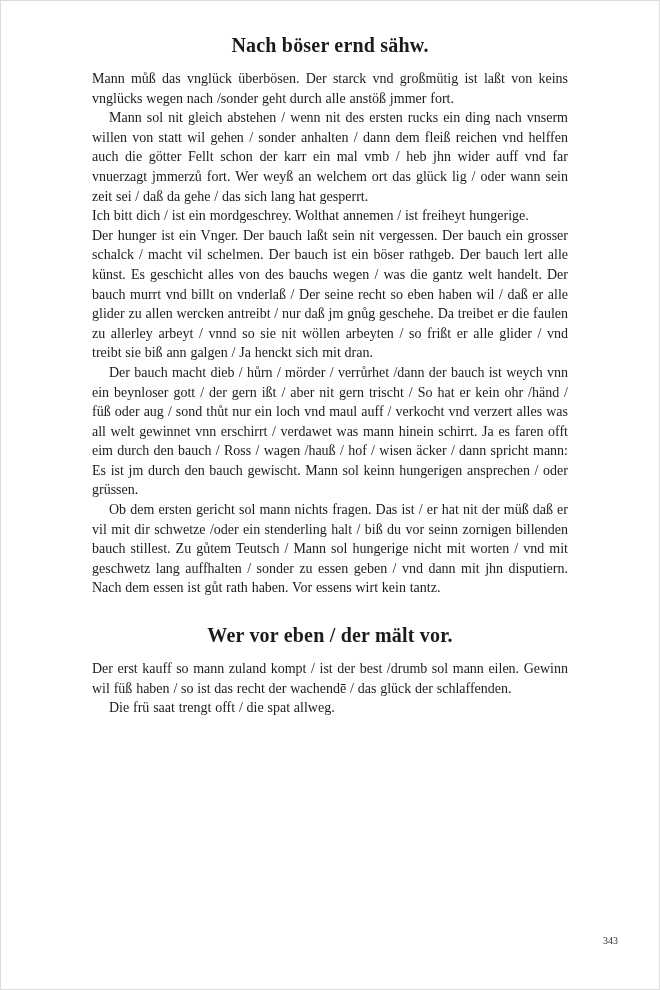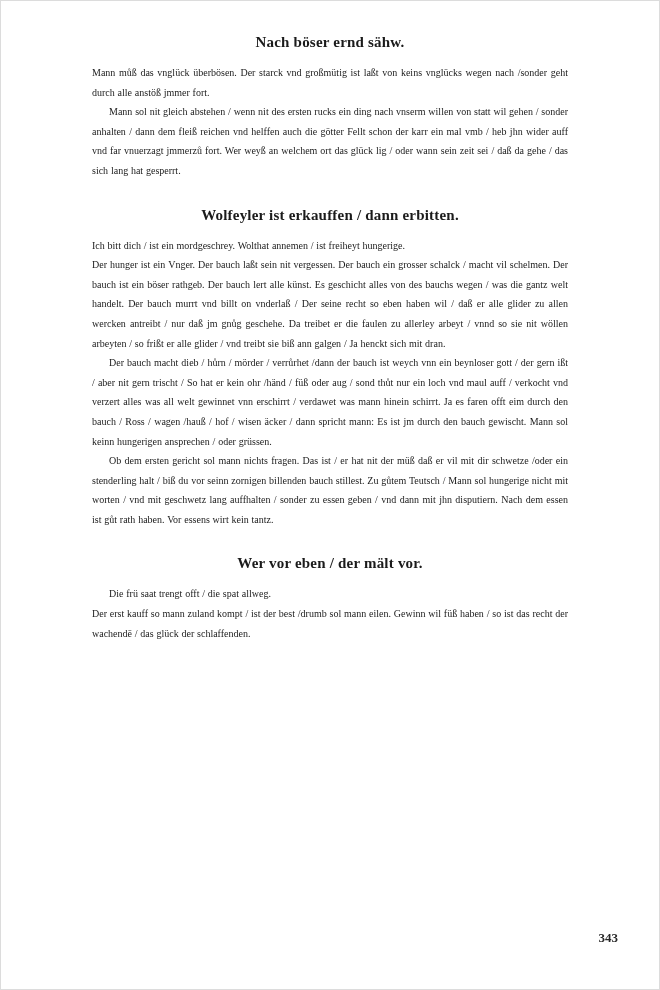--- a/index.html
+++ b/index.html
@@ -17,73 +17,71 @@
     font-family: "Liberation Serif", serif;
     color: #1b1b1b;
   }
   .text-block {
     position: absolute;
     left: 92px;
     top: 30px;
     width: 476px;
   }
   .heading {
-    font-size: 15px;
+    font-size: 20px;
     font-weight: bold;
     text-align: center;
     margin: 26px 0 12px 0;
     letter-spacing: 0.2px;
   }
   section:first-child .heading {
     margin-top: 4px;
   }
   .para {
-    font-size: 10px;
+    font-size: 14px;
     line-height: 19.6px;
     text-align: justify;
     margin: 0;
     word-spacing: 0.3px;
   }
   .para.indent {
     text-indent: 17px;
   }
   .page-number {
     position: absolute;
     right: 42px;
     bottom: 44px;
-    font-size: 13px;
+    font-size: 10px;
     color: #2a2a2a;
-    font-weight: bold;
   }
 </style>
 </head>
 <body>
 
 <div class="page">
   <main class="text-block">
 
     <section>
       <h2 class="heading">Nach böser ernd sähw.</h2>
       <p class="para">Mann můß das vnglück überbösen. Der starck vnd großmütig ist laßt von keins vnglücks wegen nach /sonder geht durch alle anstöß jmmer fort.</p>
       <p class="para indent">Mann sol nit gleich abstehen / wenn nit des ersten rucks ein ding nach vnserm willen von statt wil gehen / sonder anhalten / dann dem fleiß reichen vnd helffen auch die götter Fellt schon der karr ein mal vmb / heb jhn wider auff vnd far vnuerzagt jmmerzů fort. Wer weyß an welchem ort das glück lig / oder wann sein zeit sei / daß da gehe / das sich lang hat gesperrt.</p>
     </section>
 
     <section>
-      <h2 class="heading">Wolfeyler ist erkauffen / dann erbitten.</h2>
       <p class="para">Ich bitt dich / ist ein mordgeschrey. Wolthat annemen / ist freiheyt hungerige.</p>
     </section>
 
     <section>
       <p class="para">Der hunger ist ein Vnger. Der bauch laßt sein nit vergessen. Der bauch ein grosser schalck / macht vil schelmen. Der bauch ist ein böser rathgeb. Der bauch lert alle künst. Es geschicht alles von des bauchs wegen / was die gantz welt handelt. Der bauch murrt vnd billt on vnderlaß / Der seine recht so eben haben wil / daß er alle glider zu allen wercken antreibt / nur daß jm gnůg geschehe. Da treibet er die faulen zu allerley arbeyt / vnnd so sie nit wöllen arbeyten / so frißt er alle glider / vnd treibt sie biß ann galgen / Ja henckt sich mit dran.</p>
       <p class="para indent">Der bauch macht dieb / hůrn / mörder / verrůrhet /dann der bauch ist weych vnn ein beynloser gott / der gern ißt / aber nit gern trischt / So hat er kein ohr /händ / füß oder aug / sond thůt nur ein loch vnd maul auff / verkocht vnd verzert alles was all welt gewinnet vnn erschirrt / verdawet was mann hinein schirrt. Ja es faren offt eim durch den bauch / Ross / wagen /hauß / hof / wisen äcker / dann spricht mann: Es ist jm durch den bauch gewischt. Mann sol keinn hungerigen ansprechen / oder grüssen.</p>
       <p class="para indent">Ob dem ersten gericht sol mann nichts fragen. Das ist / er hat nit der müß daß er vil mit dir schwetze /oder ein stenderling halt / biß du vor seinn zornigen billenden bauch stillest. Zu gůtem Teutsch / Mann sol hungerige nicht mit worten / vnd mit geschwetz lang auffhalten / sonder zu essen geben / vnd dann mit jhn disputiern. Nach dem essen ist gůt rath haben. Vor essens wirt kein tantz.</p>
     </section>
 
     <section>
       <h2 class="heading">Wer vor eben / der mält vor.</h2>
+      <p class="para">Der erst kauff so mann zuland kompt / ist der best /drumb sol mann eilen. Gewinn wil füß haben / so ist das recht der wachendē / das glück der schlaffenden.</p>
       <p class="para indent">Die frü saat trengt offt / die spat allweg.</p>
-      <p class="para">Der erst kauff so mann zuland kompt / ist der best /drumb sol mann eilen. Gewinn wil füß haben / so ist das recht der wachendē / das glück der schlaffenden.</p>
     </section>
 
   </main>
 
   <div class="page-number">343</div>
 </div>
 
 </body></html>

